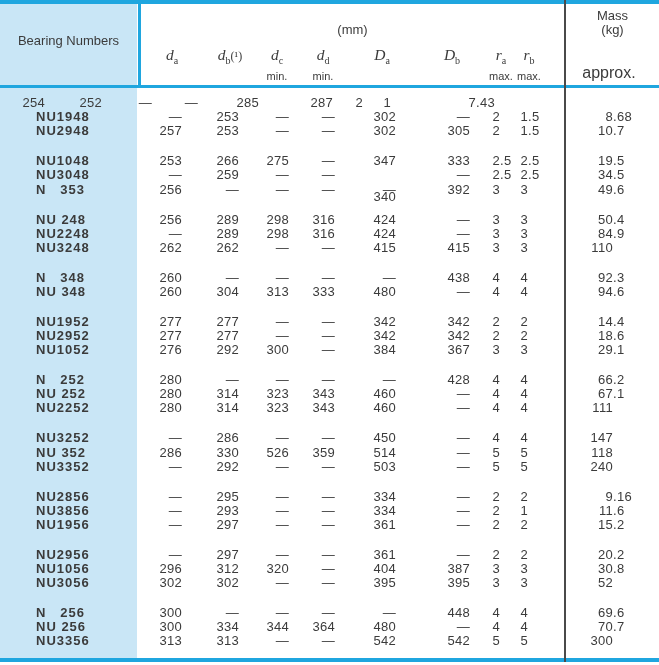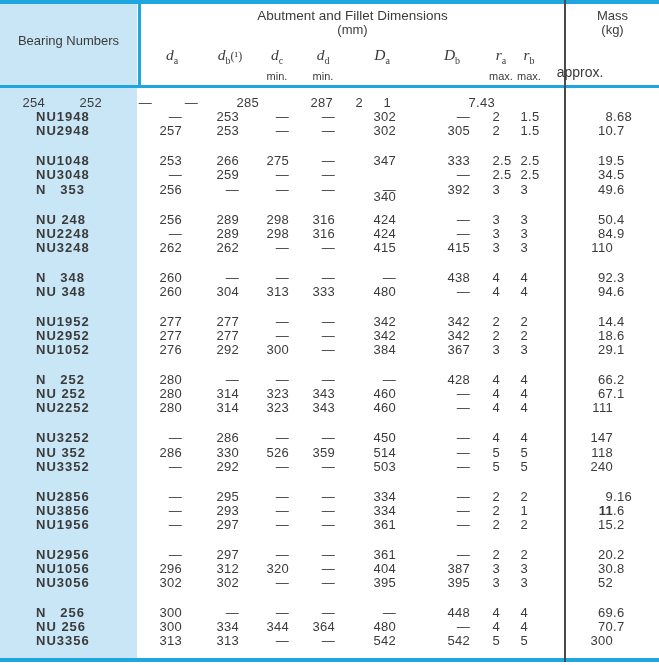--- a/index.html
+++ b/index.html
@@ -17,21 +17,21 @@
   .rule-head{position:absolute;left:0;top:85px;width:659px;height:3px;background:var(--accent);}
   .rule-bottom{position:absolute;left:0;top:658px;width:659px;height:4px;background:var(--accent);}
   .vdiv-head{position:absolute;left:138px;top:4px;width:3px;height:81px;background:var(--accent);}
   .vdiv-mass{position:absolute;left:564px;top:0;width:2px;height:662px;background:var(--div);}
 
   .bearing-head{position:absolute;left:0;top:33px;width:137px;text-align:center;font-size:13px;}
   .dims-title{position:absolute;left:141px;top:8px;width:423px;text-align:center;font-size:13.5px;}
   .dims-unit{position:absolute;left:141px;top:22px;width:423px;text-align:center;font-size:13px;}
   .mass-title{position:absolute;left:566px;top:8px;width:93px;text-align:center;font-size:13px;}
   .mass-unit{position:absolute;left:566px;top:22px;width:93px;text-align:center;font-size:13px;}
-  .approx{position:absolute;left:535px;top:64px;width:90px;text-align:center;font-size:14px;}
+  .approx{position:absolute;left:564px;top:64px;width:90px;text-align:center;font-size:16px;}
 
   .sym-row{position:absolute;left:0;top:46px;width:659px;height:38px;}
   .sym-cell{position:absolute;top:0;width:60px;text-align:center;line-height:17px;}
   .sym{font-family:"Liberation Serif",serif;font-style:italic;font-size:15.5px;}
   .sym i{font-style:italic;}
   .sym sub{font-size:10px;font-style:normal;font-family:"Liberation Serif",serif;}
   .note{font-style:normal;font-size:12px;font-family:"Liberation Serif",serif;}
   .qual{font-size:11px;line-height:12px;margin-top:1px;}
 
   .tbody{position:absolute;left:0;top:88px;width:659px;padding-top:8px;}
@@ -48,21 +48,20 @@
 
 <div class="page">
   <div class="blue-col"></div>
   <div class="rule-top"></div>
   <div class="vdiv-head"></div>
   <div class="rule-head"></div>
   <div class="rule-bottom"></div>
   <div class="vdiv-mass"></div>
 
   <div class="bearing-head">Bearing Numbers</div>
-  <div class="dims-title">Abutment and Fillet Dimensions</div>
   <div class="dims-unit">(mm)</div>
   <div class="mass-title">Mass</div>
   <div class="mass-unit">(kg)</div>
   <div class="approx">approx.</div>
 
   <div class="sym-row" id="symbols-row">
       <div class="sym-cell" style="left: 142px;"><span class="sym"><i>d</i><sub>a</sub></span></div>
       <div class="sym-cell" style="left: 200px;"><span class="sym"><i>d</i><sub>b</sub><span class="note">(¹)</span></span></div>
       <div class="sym-cell" style="left: 247px;"><span class="sym"><i>d</i><sub>c</sub></span><div class="qual">min.</div></div>
       <div class="sym-cell" style="left: 293px;"><span class="sym"><i>d</i><sub>d</sub></span><div class="qual">min.</div></div>
@@ -450,21 +449,21 @@
           <div class="c num" style="width: 57px;">293</div>
           <div class="c num" style="width: 50px;">—</div>
           <div class="c num" style="width: 46px;">—</div>
           <div class="c num" style="width: 61px;">334</div>
           <div class="c num" style="width: 74px;">—</div>
           <div class="c num" style="width: 30px;">2</div>
           <div class="c frac" style="width: 14px;"></div>
           <div class="c num" style="width: 14px;">1</div>
           <div class="c frac" style="width: 14px;"></div>
           <div class="c" style="width: 24px;"></div>
-          <div class="c num" style="width: 47px; font-weight: bold;">11</div>
+          <div class="c num" style="width: 47px;">11</div>
           <div class="c frac" style="width: 46px;">.6</div>
         </div>
         <div class="row">
           <div class="c bearing">NU1956</div>
           <div class="c" style="width: 4px;"></div>
           <div class="c num" style="width: 41px;">—</div>
           <div class="c num" style="width: 57px;">297</div>
           <div class="c num" style="width: 50px;">—</div>
           <div class="c num" style="width: 46px;">—</div>
           <div class="c num" style="width: 61px;">361</div>

